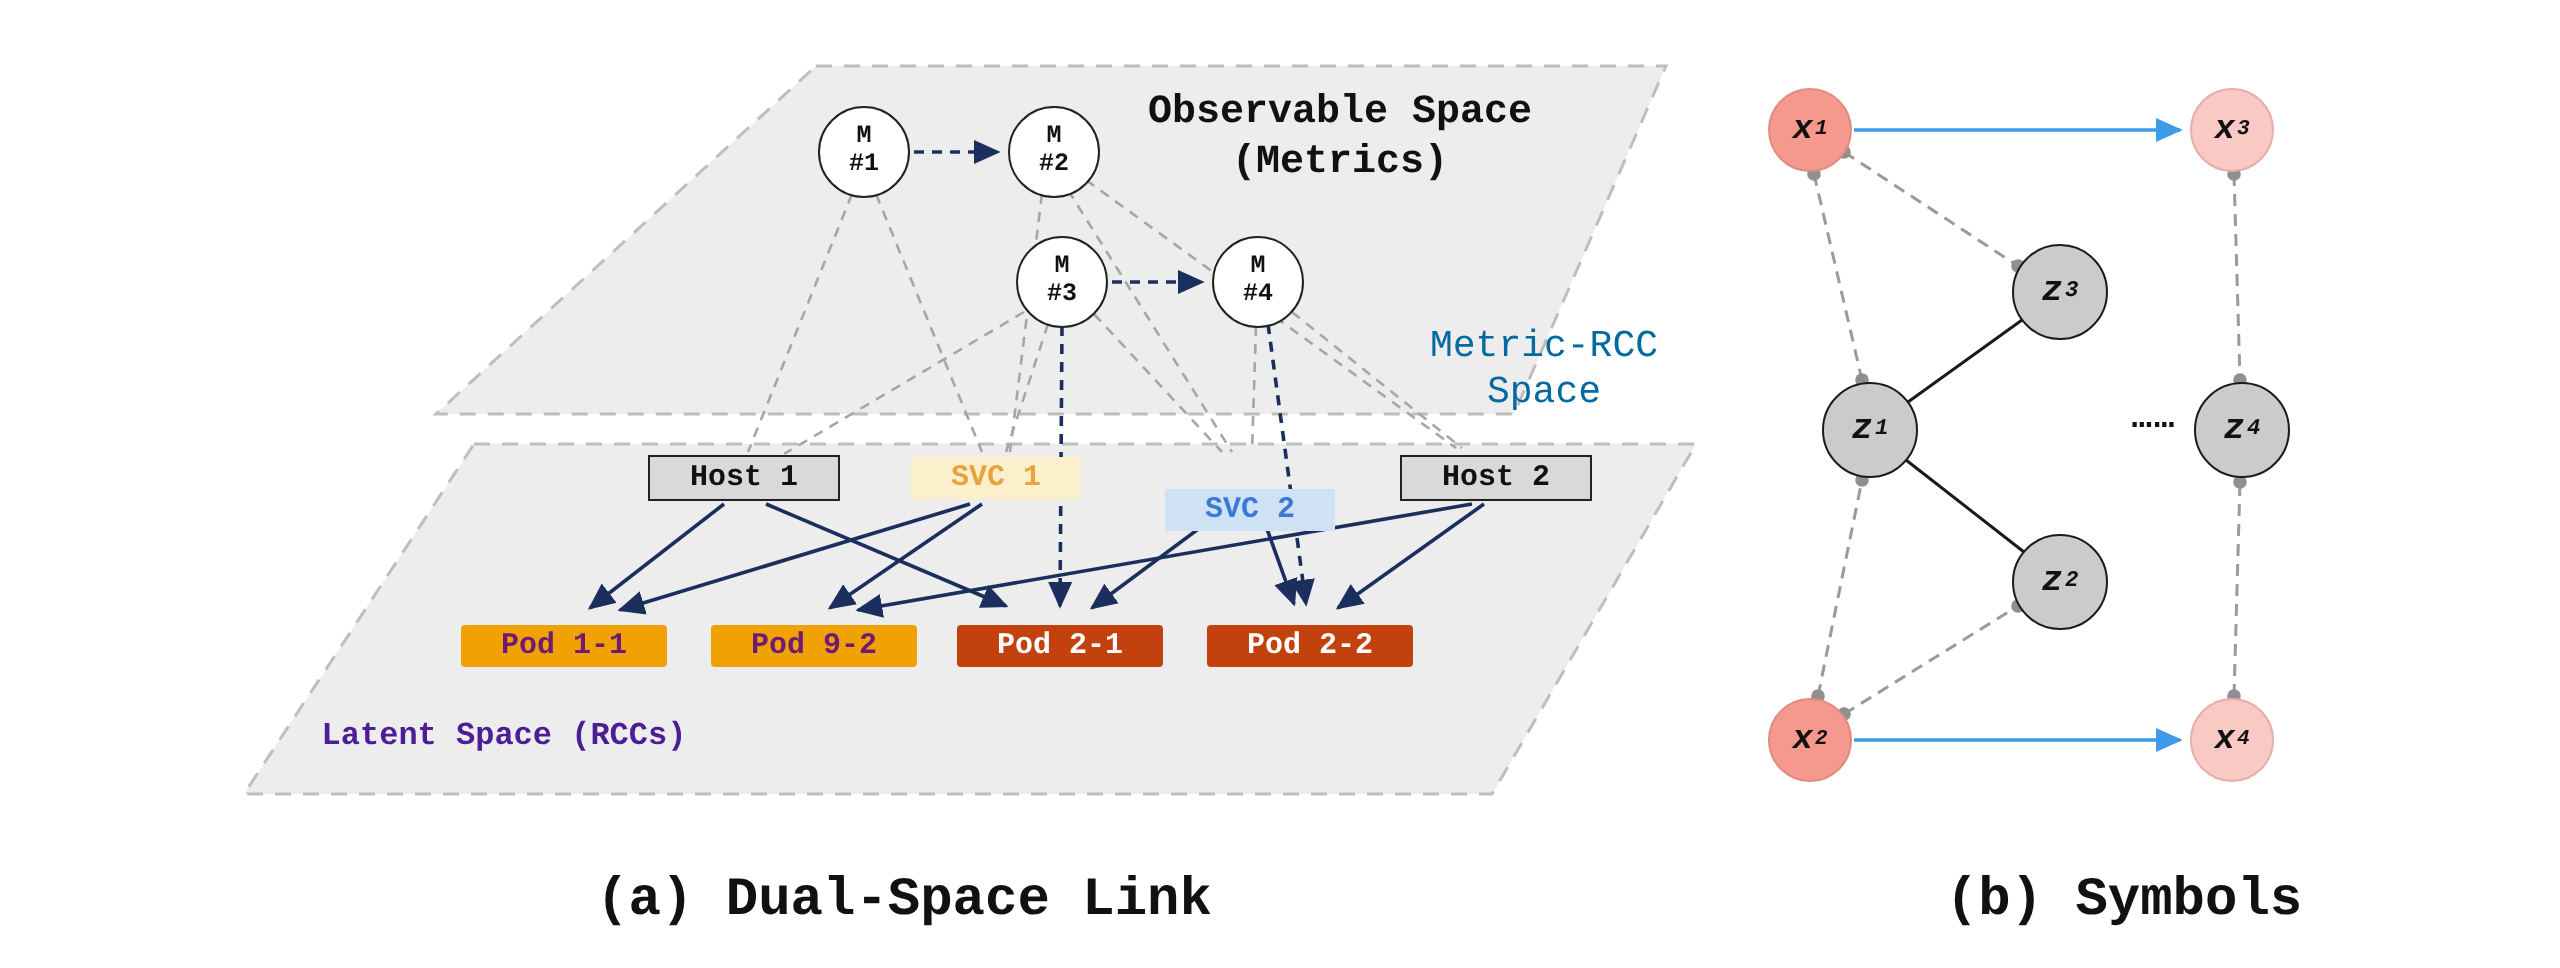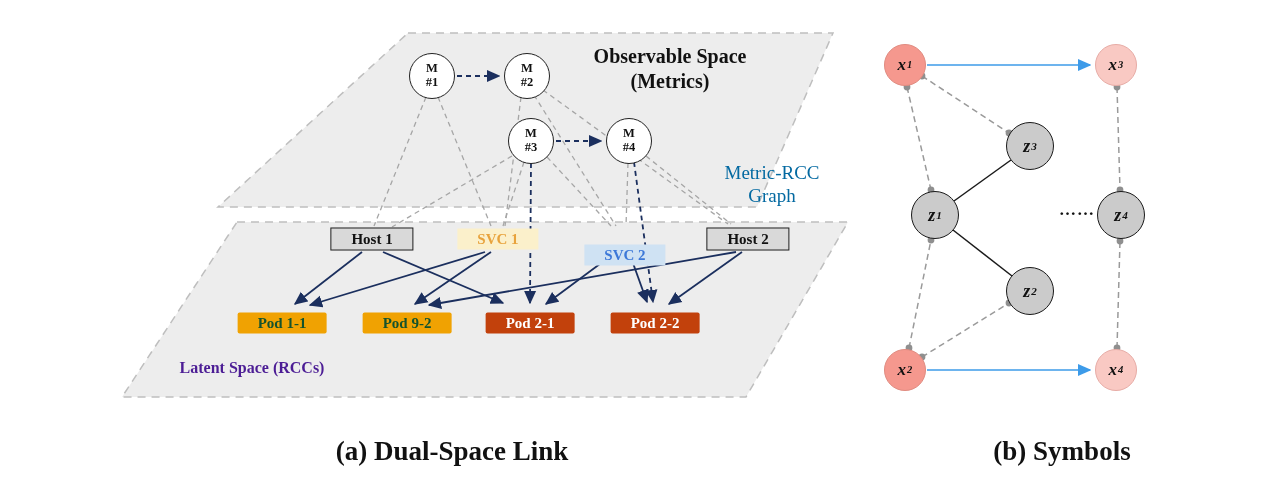--- a/index.html
+++ b/index.html
@@ -1,18 +1,18 @@
 <!DOCTYPE html>
 <html><head>
 <meta charset="utf-8">
 <style>
   html,body { margin:0; padding:0; background:#ffffff; }
   .canvas {
     position:relative; width:1280px; height:484px; background:#ffffff;
-    font-family:Liberation Serif, serif; overflow:hidden;
+    font-family:Liberation Mono, monospace; overflow:hidden;
   }
   svg.wires { position:absolute; left:0; top:0; z-index:1; }
 
   .link      { stroke:#A6A6A6; stroke-width:1.3; stroke-dasharray:5 4; fill:none; }
   .navy-dash { stroke:#1B2F5E; stroke-width:1.8; stroke-dasharray:5 4; fill:none; }
   .navy      { stroke:#1B2F5E; stroke-width:1.8; fill:none; }
   .blue      { stroke:#3D9BE9; stroke-width:1.7; fill:none; }
   .zline     { stroke:#1a1a1a; stroke-width:1.5; }
   .linkb     { stroke:#9A9A9A; stroke-width:1.5; stroke-dasharray:6 4; fill:none; }
   .plane     { fill:#EDEDED; stroke:#BEBEBE; stroke-width:1.5; stroke-dasharray:8 6; }
@@ -21,21 +21,21 @@
           align-items:center; justify-content:center; z-index:3; white-space:nowrap; }
 
   .metric-node { width:44px; height:44px; border-radius:50%; background:#ffffff;
                  border:1.7px solid #222; flex-direction:column; font-weight:bold;
                  font-size:12.5px; line-height:1.1; color:#111; }
 
   .box   { padding:2px 20px; font-weight:bold; font-size:15px; }
   .host  { background:#D9D9D9; border:1.5px solid #222; color:#111; }
   .svc-y { background:#FBF0CB; color:#E8A33D; }
   .svc-b { background:#CFE2F3; color:#3C78D8; }
-  .pod-y { background:#F0A202; color:#14532d; border-radius:2px; }
+  .pod-y { background:#F0A202; color:#701a75; border-radius:2px; }
   .pod-b { background:#c2410c; color:#ffffff; border-radius:2px; }
 
   .x-node { width:40px; height:40px; border-radius:50%; font-weight:bold;
             font-style:italic; font-size:17px; color:#111; }
   .x-strong { background:#F5988E; border:1px solid #E08B80; }
   .x-light  { background:#F9C9C3; border:1px solid #E7ACA6; }
   .z-node { width:46px; height:46px; border-radius:50%; background:#CBCBCB;
             border:1.8px solid #1a1a1a; font-weight:bold; font-style:italic;
             font-size:18px; color:#111; }
   sub { font-size:0.62em; font-style:italic; line-height:0; margin-left:1px; }
@@ -131,21 +131,21 @@
     </g>
   </svg>
 
   <div class="obs-title" style="left:670px; top:69px;">
     <div>Observable Space</div>
     <div>(Metrics)</div>
   </div>
 
   <div class="link-label" style="left:772px; top:185px;">
     <div>Metric-RCC</div>
-    <div>Graph</div>
+    <div>Space</div>
   </div>
 
   <div class="latent-title" style="left:252px; top:368px;">Latent Space (RCCs)</div>
 
   <div class="node metric-node" style="left:432px; top:76px;">
     <span>M</span>
     <span>#1</span>
   </div>
   <div class="node metric-node" style="left:527px; top:76px;">
     <span>M</span>

